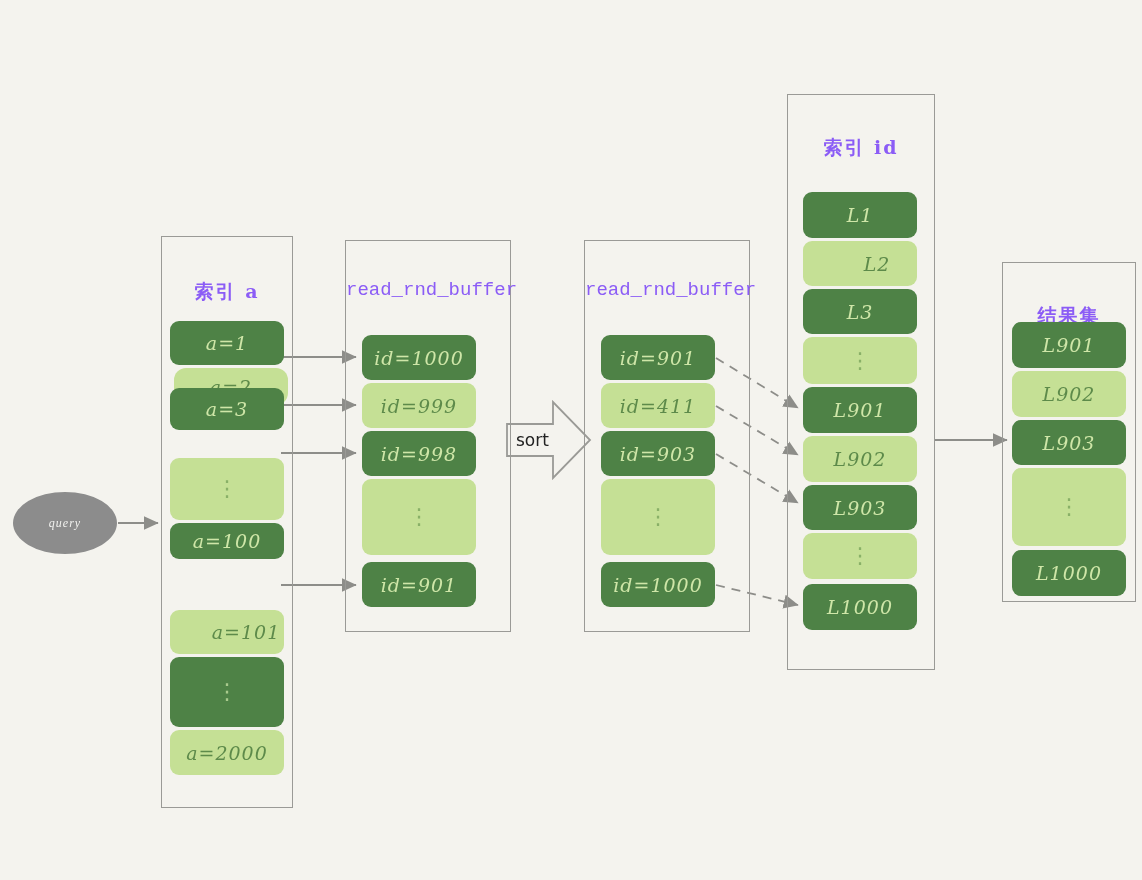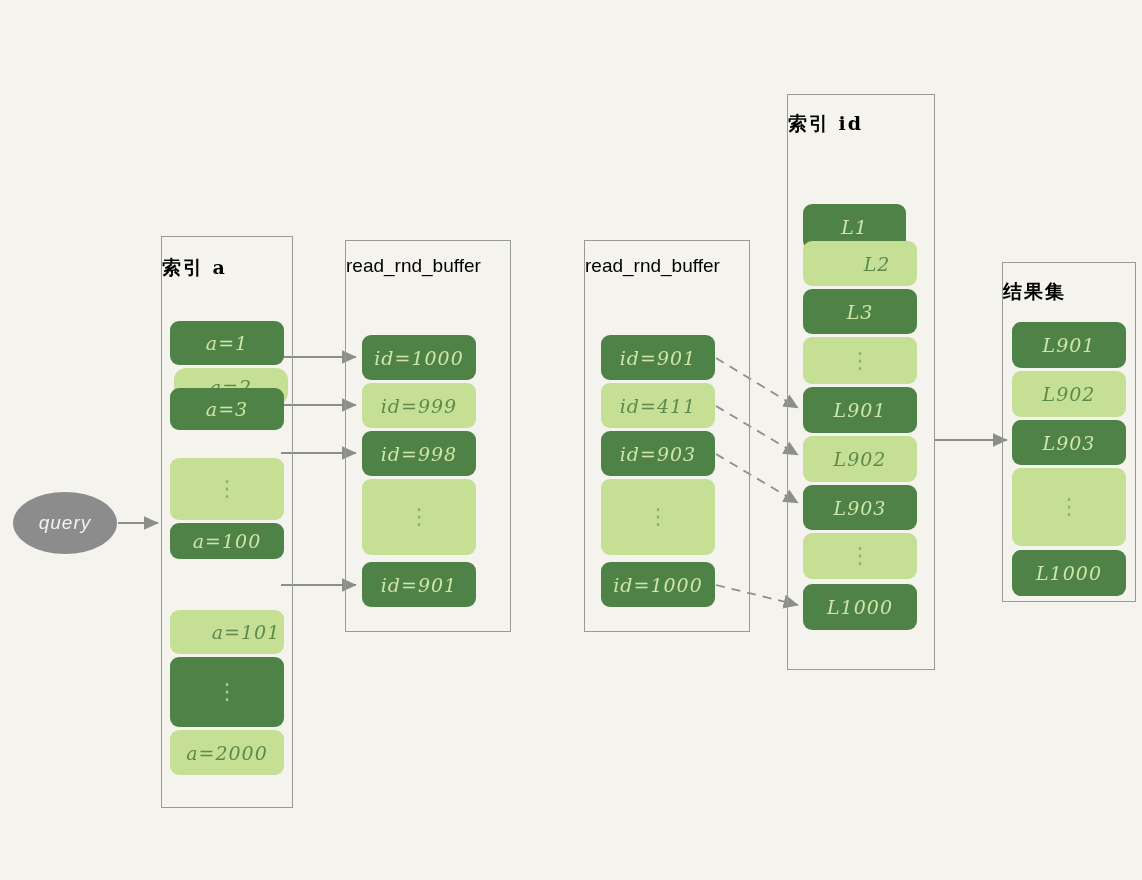--- a/index.html
+++ b/index.html
@@ -14,31 +14,33 @@
   
   .frame{
     position:absolute;
     border:1.6px solid #9a9a96;
     background:transparent;
     box-sizing:border-box;
   }
   .frame-title{
     position:absolute;
     left:0;right:0;
-    color:#000000;
+    text-align:center;
+    color:#8b5cf6;
     white-space:nowrap;
+    margin-top:24px;
   }
   .title-cjk{
     font-family:"DejaVu Serif","Liberation Serif",serif;
     font-weight:700;
     font-size:19px;
     letter-spacing:2px;
   }
   .title-mono{
-    font-family:Liberation Sans, sans-serif;
+    font-family:Liberation Mono, monospace;
     font-size:19px;
     letter-spacing:0px;
   }
 
   
   .cell{
     position:absolute;
     border-radius:9px;
     display:flex;
     align-items:center;
@@ -61,23 +63,23 @@
   .cell.dark .dots{color:#b9d79a;}
   .cell.light .dots{color:#7fa860;}
 
   
   .query-node{
     position:absolute;
     background:#8c8c8c;
     border-radius:50%;
     display:flex;align-items:center;justify-content:center;
     color:#f2f2ef;
-    font-family:Liberation Sans, sans-serif;
+    font-family:Liberation Serif, serif;
     font-style:italic;
-    font-size:19px;
+    font-size:12px;
     letter-spacing:1px;
   }
 
   
   .sort-arrow{position:absolute;}
   .sort-arrow .lbl{
     position:absolute;
     left:10px;top:50%;
     transform:translateY(-50%);
     font-family:"DejaVu Sans","Liberation Sans",sans-serif;
@@ -135,20 +137,26 @@
 
     <g>
       <path d="M934,440 L1007,440" stroke="#8d8d89" stroke-width="1.8" fill="none" marker-end="url(#ah)"></path>
     </g>
   </svg>
 
   <div class="query-node" style="left:13px;top:492px;width:104px;height:62px;">
     <span>query</span>
   </div>
 
+  <div class="sort-arrow" style="left:506px;top:398px;width:86px;height:84px;">
+    <svg width="86" height="84" viewBox="0 0 86 84">
+      <path d="M1,26 L47,26 L47,4 L84,42 L47,80 L47,58 L1,58 Z" fill="#f4f3ee" stroke="#9a9a96" stroke-width="1.8" stroke-linejoin="miter"></path>
+    </svg>
+    <span class="lbl">sort</span>
+  </div>
 
   <div class="frame" style="left:161px;top:236px;width:132px;height:572px;">
     <div class="frame-title title-cjk" style="top:18px;">索引 a</div>
   </div>
   <div>
     <div class="cell dark" style="left:170px;top:321px;width:114px;height:44px;">
         <span>a=1</span>
       </div>
     <div class="cell light" style="left:174px;top:368px;width:114px;height:37px;border-radius:12px;">
         <span>a=2</span>
@@ -212,21 +220,21 @@
       </div>
     <div class="cell dark" style="left:601px;top:562px;width:114px;height:45px;">
         <span>id=1000</span>
       </div>
   </div>
 
   <div class="frame" style="left:787px;top:94px;width:148px;height:576px;">
     <div class="frame-title title-cjk" style="top:16px;">索引 id</div>
   </div>
   <div>
-    <div class="cell dark" style="left:803px;top:204px;width:103px;height:46px;">
+    <div class="cell dark" style="left:803px;top:192px;width:114px;height:46px;">
         <span>L1</span>
       </div>
     <div class="cell light" style="left:803px;top:241px;width:114px;height:45px;padding-left:34px;">
         <span>L2</span>
       </div>
     <div class="cell dark" style="left:803px;top:289px;width:114px;height:45px;">
         <span>L3</span>
       </div>
     <div class="cell light" style="left:803px;top:337px;width:114px;height:47px;">
         <span class="dots">⋮</span>

